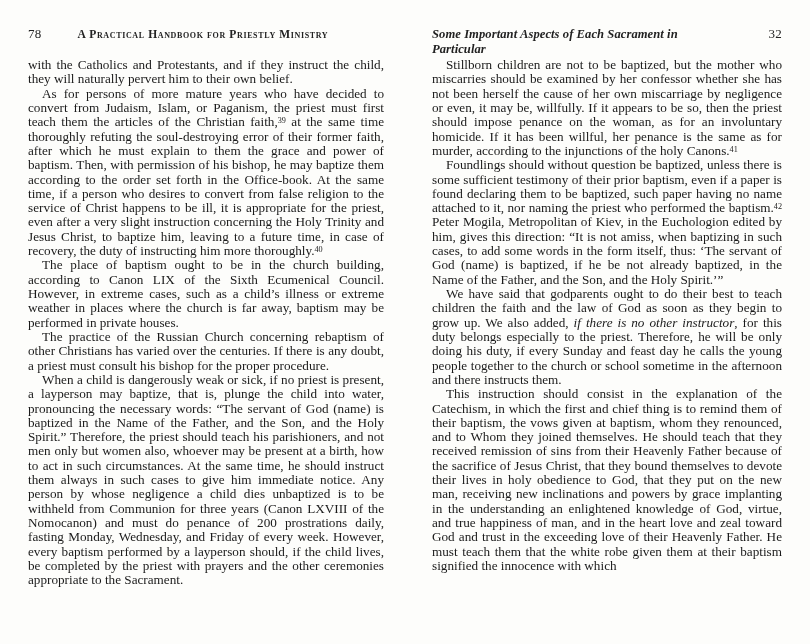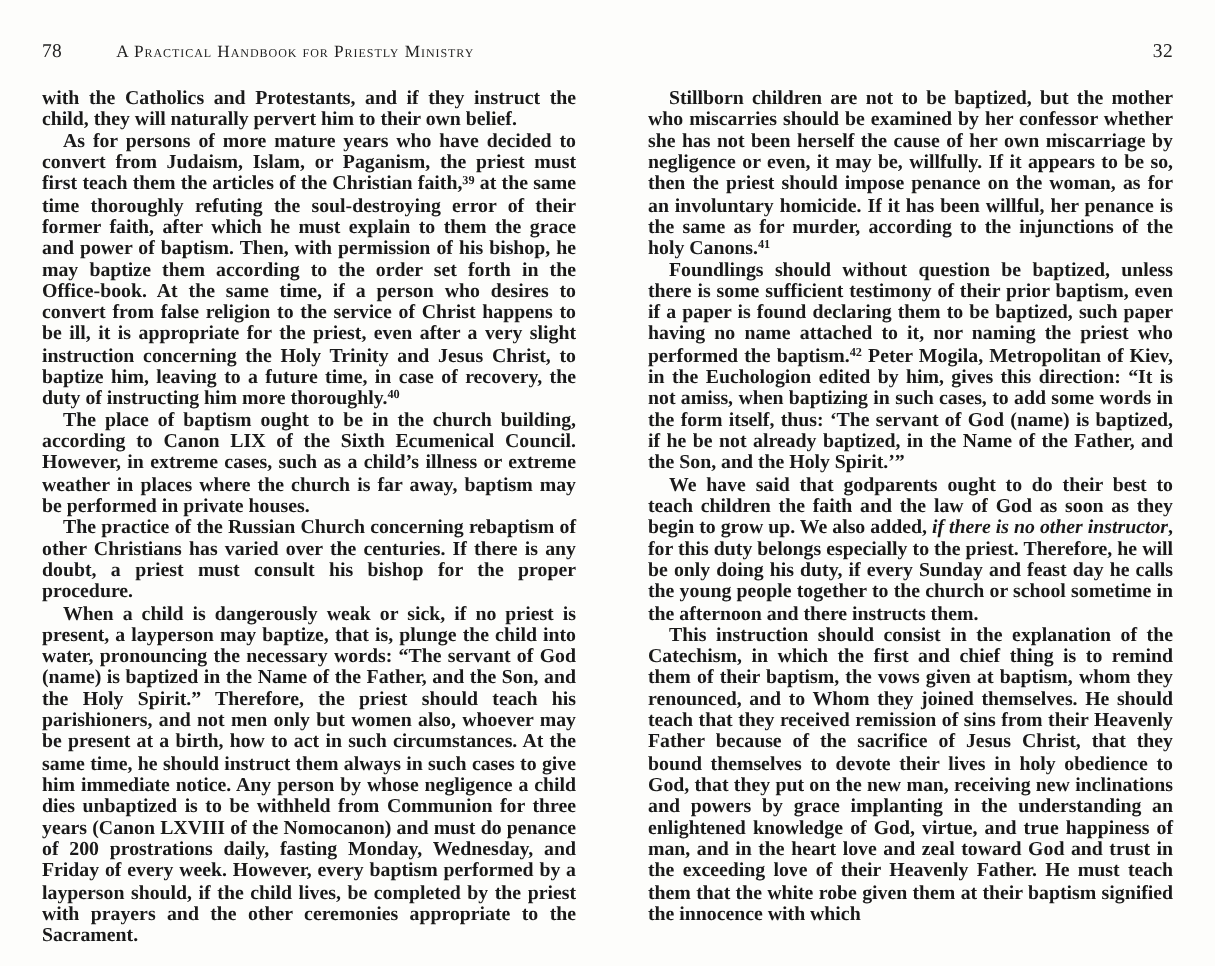--- a/index.html
+++ b/index.html
@@ -46,41 +46,41 @@
   .running-head.right-head {
     justify-content: flex-end;
   }
   .folio {
     font-size: 13px;
     color: #222;
     font-variant-numeric: oldstyle-nums;
   }
   .head-title {
     font-size: 10.5px;
+    font-weight: bold;
   }
   .left-head .head-title {
     margin-left: 36px;
     font-variant: small-caps;
     letter-spacing: 0.055em;
     font-size: 11.5px;
   }
   .right-head .head-title {
     font-style: italic;
     margin-right: 34px;
     font-size: 12.6px;
     letter-spacing: 0.005em;
   }
   .column {
     margin-top: 10px;
     text-align: justify;
     text-align-last: left;
     font-size: 13.2px;
     line-height: 14.32px;
     hyphens: manual;
-    font-weight: bold;
   }
   .page-left .column {
     width: 356px;
   }
   .page-right .column {
     width: 350px;
   }
   p {
     margin: 0;
   }
@@ -110,20 +110,21 @@
       <p>with the Catholics and Protestants, and if they instruct the child, they will naturally pervert him to their own belief.</p>
       <p class="indent"><span>As for persons of more mature years who have decided to convert from Judaism, Islam, or Paganism, the priest must first teach them the articles of the Christian faith,</span><sup>39</sup><span> at the same time thoroughly refuting the soul-destroying error of their former faith, after which he must explain to them the grace and power of baptism. Then, with permission of his bishop, he may baptize them according to the order set forth in the Office-book. At the same time, if a person who desires to convert from false religion to the service of Christ happens to be ill, it is appropriate for the priest, even after a very slight instruction concerning the Holy Trinity and Jesus Christ, to baptize him, leaving to a future time, in case of recovery, the duty of instructing him more thoroughly.</span><sup>40</sup></p>
       <p class="indent">The place of baptism ought to be in the church building, according to Canon LIX of the Sixth Ecumenical Council. However, in extreme cases, such as a child’s illness or extreme weather in places where the church is far away, baptism may be performed in private houses.</p>
       <p class="indent">The practice of the Russian Church concerning rebaptism of other Christians has varied over the centuries. If there is any doubt, a priest must consult his bishop for the proper procedure.</p>
       <p class="indent">When a child is dangerously weak or sick, if no priest is present, a layperson may baptize, that is, plunge the child into water, pronouncing the necessary words: “The servant of God (name) is baptized in the Name of the Father, and the Son, and the Holy Spirit.” Therefore, the priest should teach his parishioners, and not men only but women also, whoever may be present at a birth, how to act in such circumstances. At the same time, he should instruct them always in such cases to give him immediate notice. Any person by whose negligence a child dies unbaptized is to be withheld from Communion for three years (Canon LXVIII of the Nomocanon) and must do penance of 200 prostrations daily, fasting Monday, Wednesday, and Friday of every week. However, every baptism performed by a layperson should, if the child lives, be completed by the priest with prayers and the other ceremonies appropriate to the Sacrament.</p>
     </div>
   </div>
 
   <div class="page page-right">
     <div class="running-head right-head">
+      <span class="head-title">Some Important Aspects of Each Sacrament in Particular</span>
       <span class="folio">32</span>
     </div>
     <div class="column">
       <p class="indent"><span>Stillborn children are not to be baptized, but the mother who miscarries should be examined by her confessor whether she has not been herself the cause of her own miscarriage by negligence or even, it may be, willfully. If it appears to be so, then the priest should impose penance on the woman, as for an involuntary homicide. If it has been willful, her penance is the same as for murder, according to the injunctions of the holy Canons.</span><sup>41</sup></p>
       <p class="indent"><span>Foundlings should without question be baptized, unless there is some sufficient testimony of their prior baptism, even if a paper is found declaring them to be baptized, such paper having no name attached to it, nor naming the priest who performed the baptism.</span><sup>42</sup><span> Peter Mogila, Metropolitan of Kiev, in the Euchologion edited by him, gives this direction: “It is not amiss, when baptizing in such cases, to add some words in the form itself, thus: ‘The servant of God (name) is baptized, if he be not already baptized, in the Name of the Father, and the Son, and the Holy Spirit.’”</span></p>
       <p class="indent"><span>We have said that godparents ought to do their best to teach children the faith and the law of God as soon as they begin to grow up. We also added, </span><i>if there is no other instructor</i><span>, for this duty belongs especially to the priest. Therefore, he will be only doing his duty, if every Sunday and feast day he calls the young people together to the church or school sometime in the afternoon and there instructs them.</span></p>
       <p class="indent">This instruction should consist in the explanation of the Catechism, in which the first and chief thing is to remind them of their baptism, the vows given at baptism, whom they renounced, and to Whom they joined themselves. He should teach that they received remission of sins from their Heavenly Father because of the sacrifice of Jesus Christ, that they bound themselves to devote their lives in holy obedience to God, that they put on the new man, receiving new inclinations and powers by grace implanting in the understanding an enlightened knowledge of God, virtue, and true happiness of man, and in the heart love and zeal toward God and trust in the exceeding love of their Heavenly Father. He must teach them that the white robe given them at their baptism signified the innocence with which</p>
     </div>
   </div>
 

